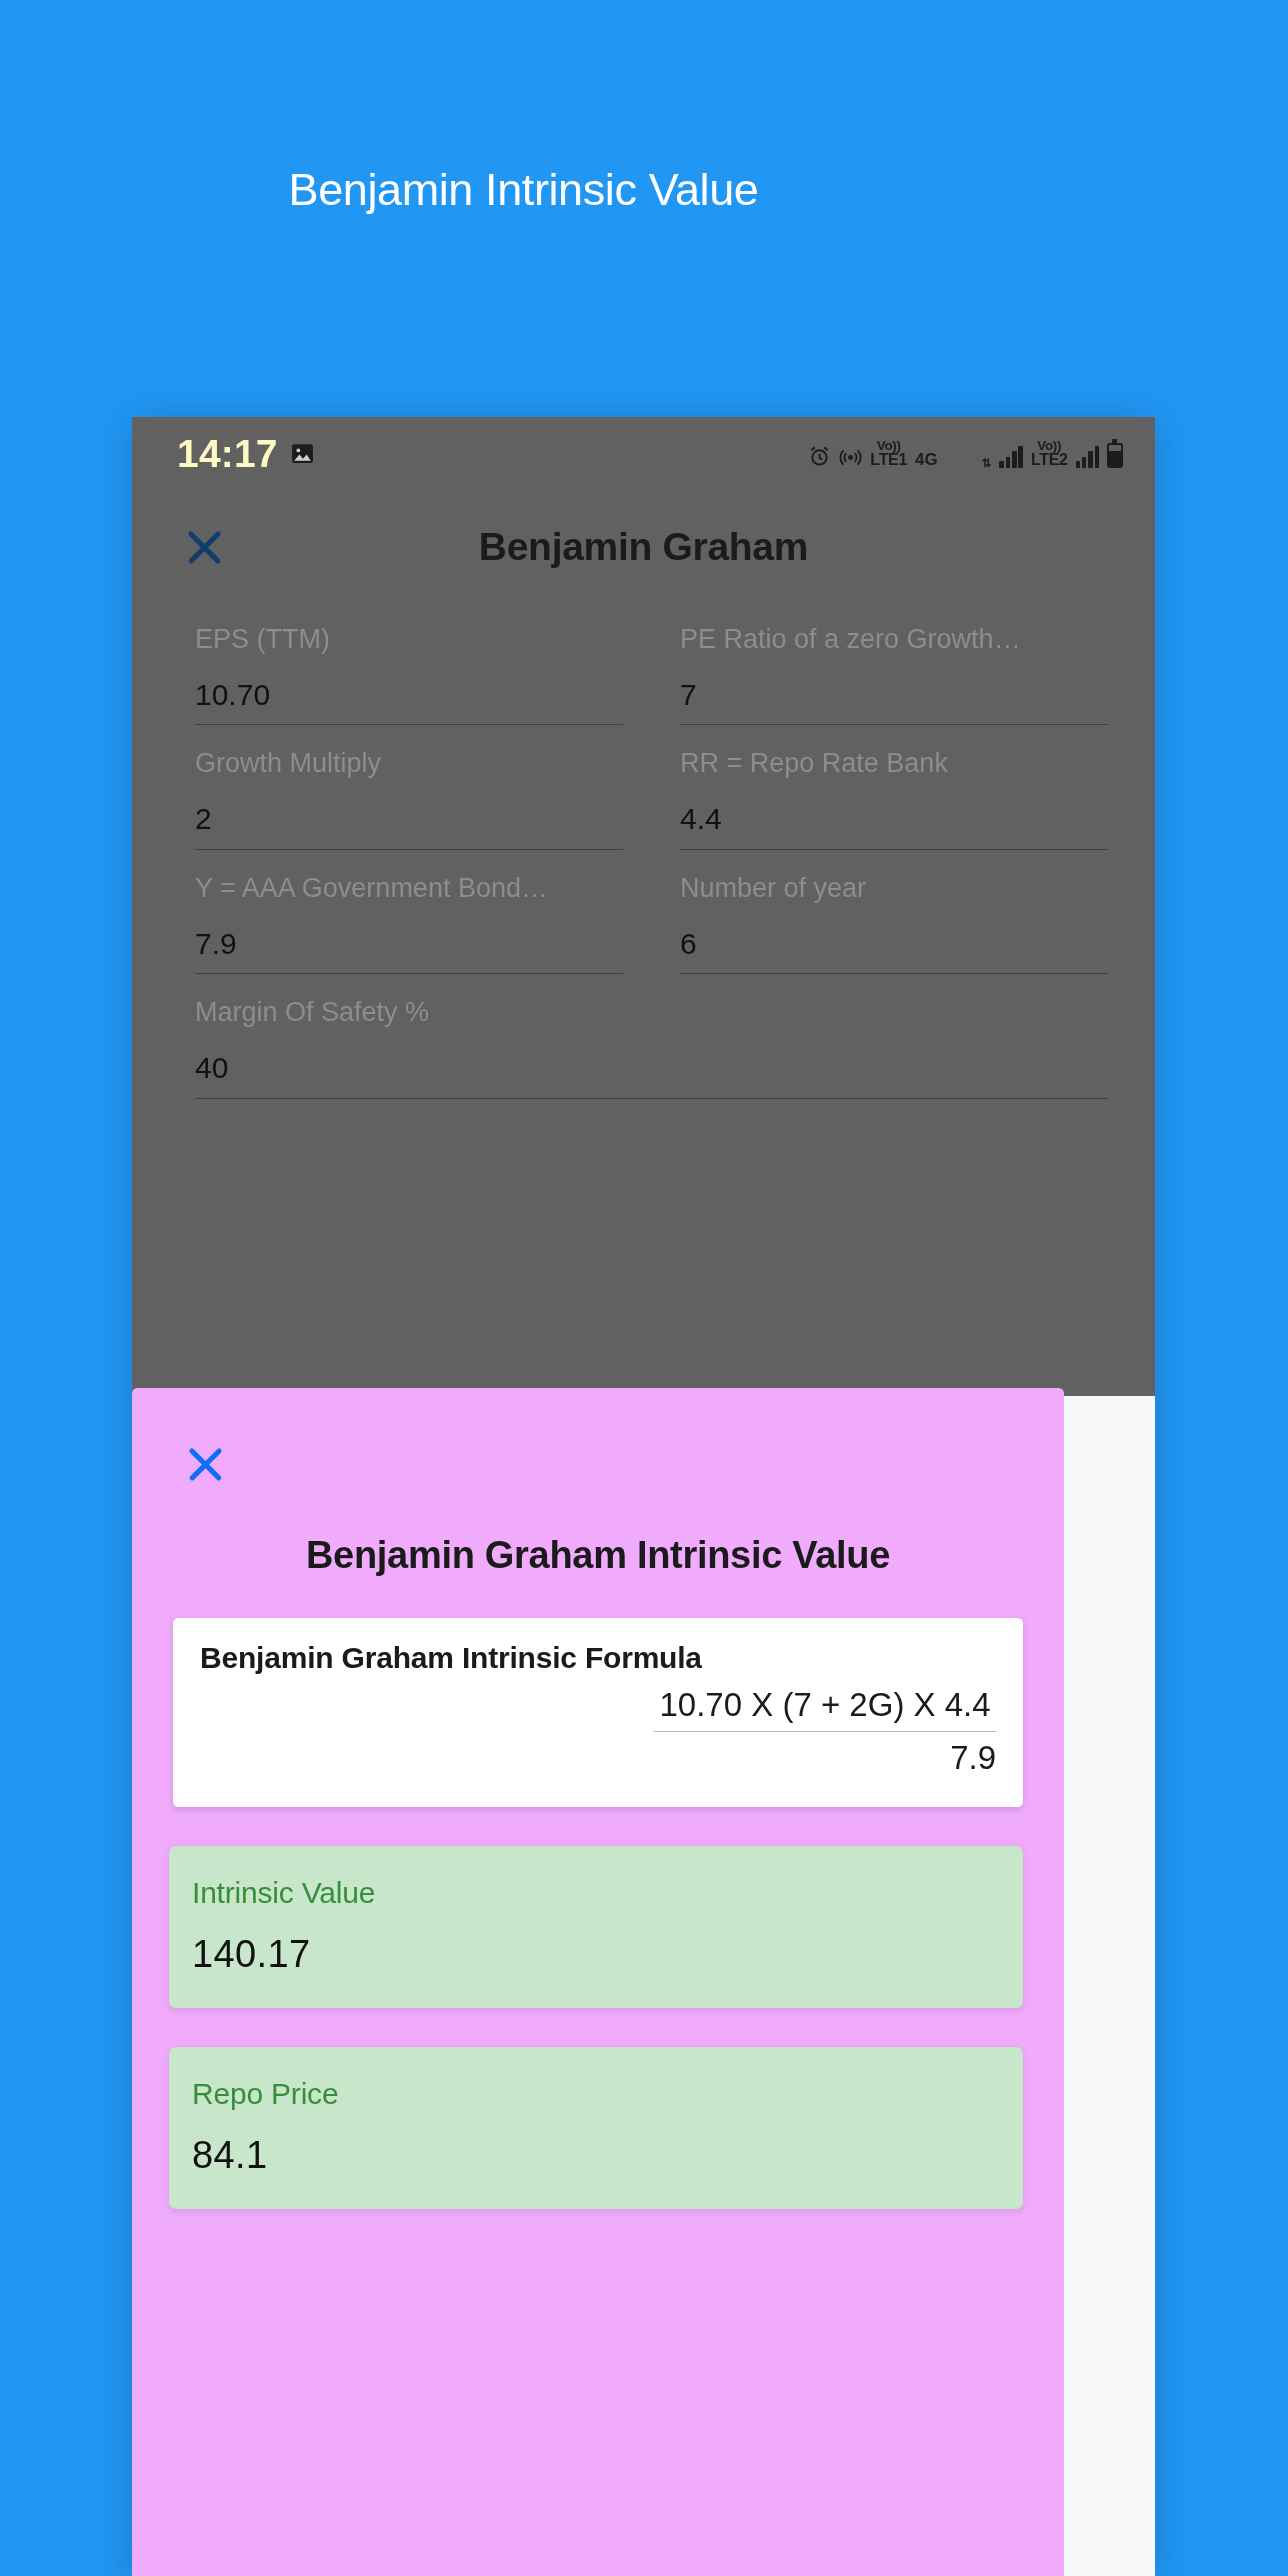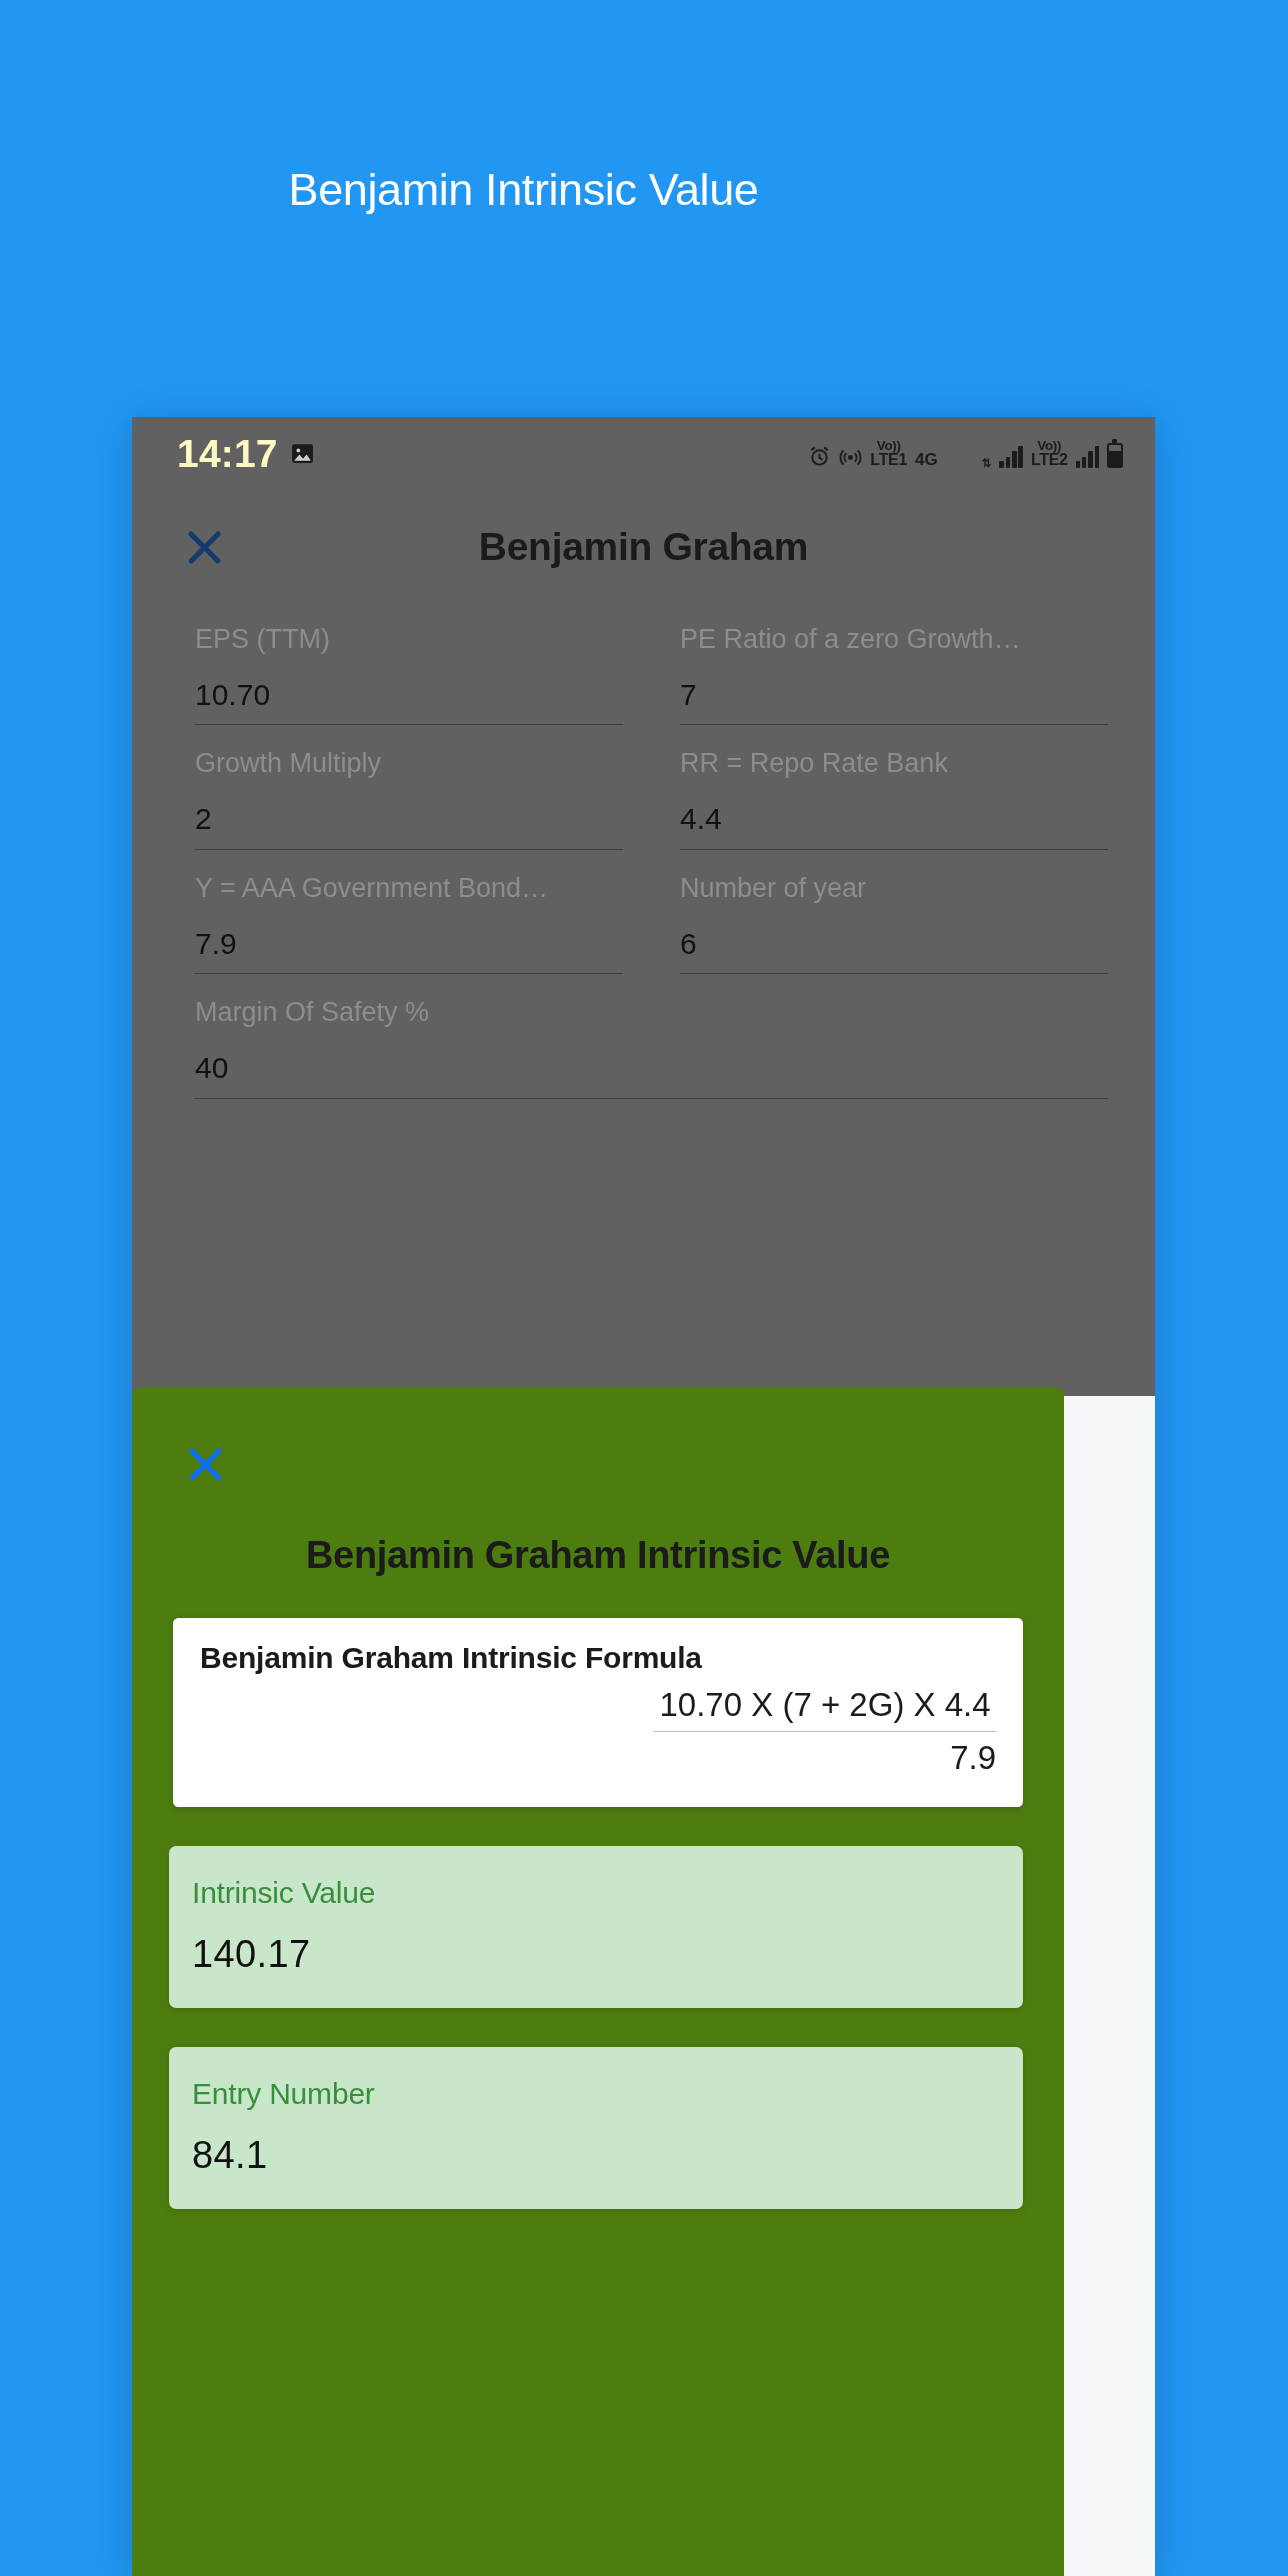--- a/index.html
+++ b/index.html
@@ -146,21 +146,21 @@
     padding-bottom: 12.5px;
   }
 
   
   .sheet {
     position: absolute;
     left: 0;
     top: 971px;
     width: 932px;
     height: 1188px;
-    background: #4d7c0f;
+    background: #f0abfc;
     border-radius: 5.4px 5.4px 0 0;
   }
   .sheet-close {
     margin: 52px 0 0 50px;
     width: 47px; height: 47px;
     position: relative;
   }
   .sheet-close::before, .sheet-close::after {
     content:""; position:absolute; left: 1.8px; top: 21.5px;
     width: 43px; height: 4.5px; background: #0d6efd; border-radius: 2.7px;
@@ -350,20 +350,20 @@
           <div class="frac-den">7.9</div>
         </div>
       </div>
 
       <div class="result-card">
         <div class="result-label">Intrinsic Value</div>
         <div class="result-value">140.17</div>
       </div>
 
       <div class="result-card">
-        <div class="result-label">Entry Number</div>
+        <div class="result-label">Repo Price</div>
         <div class="result-value">84.1</div>
       </div>
     </div>
 
   </div>
 </div>
 
 
 </body></html>

